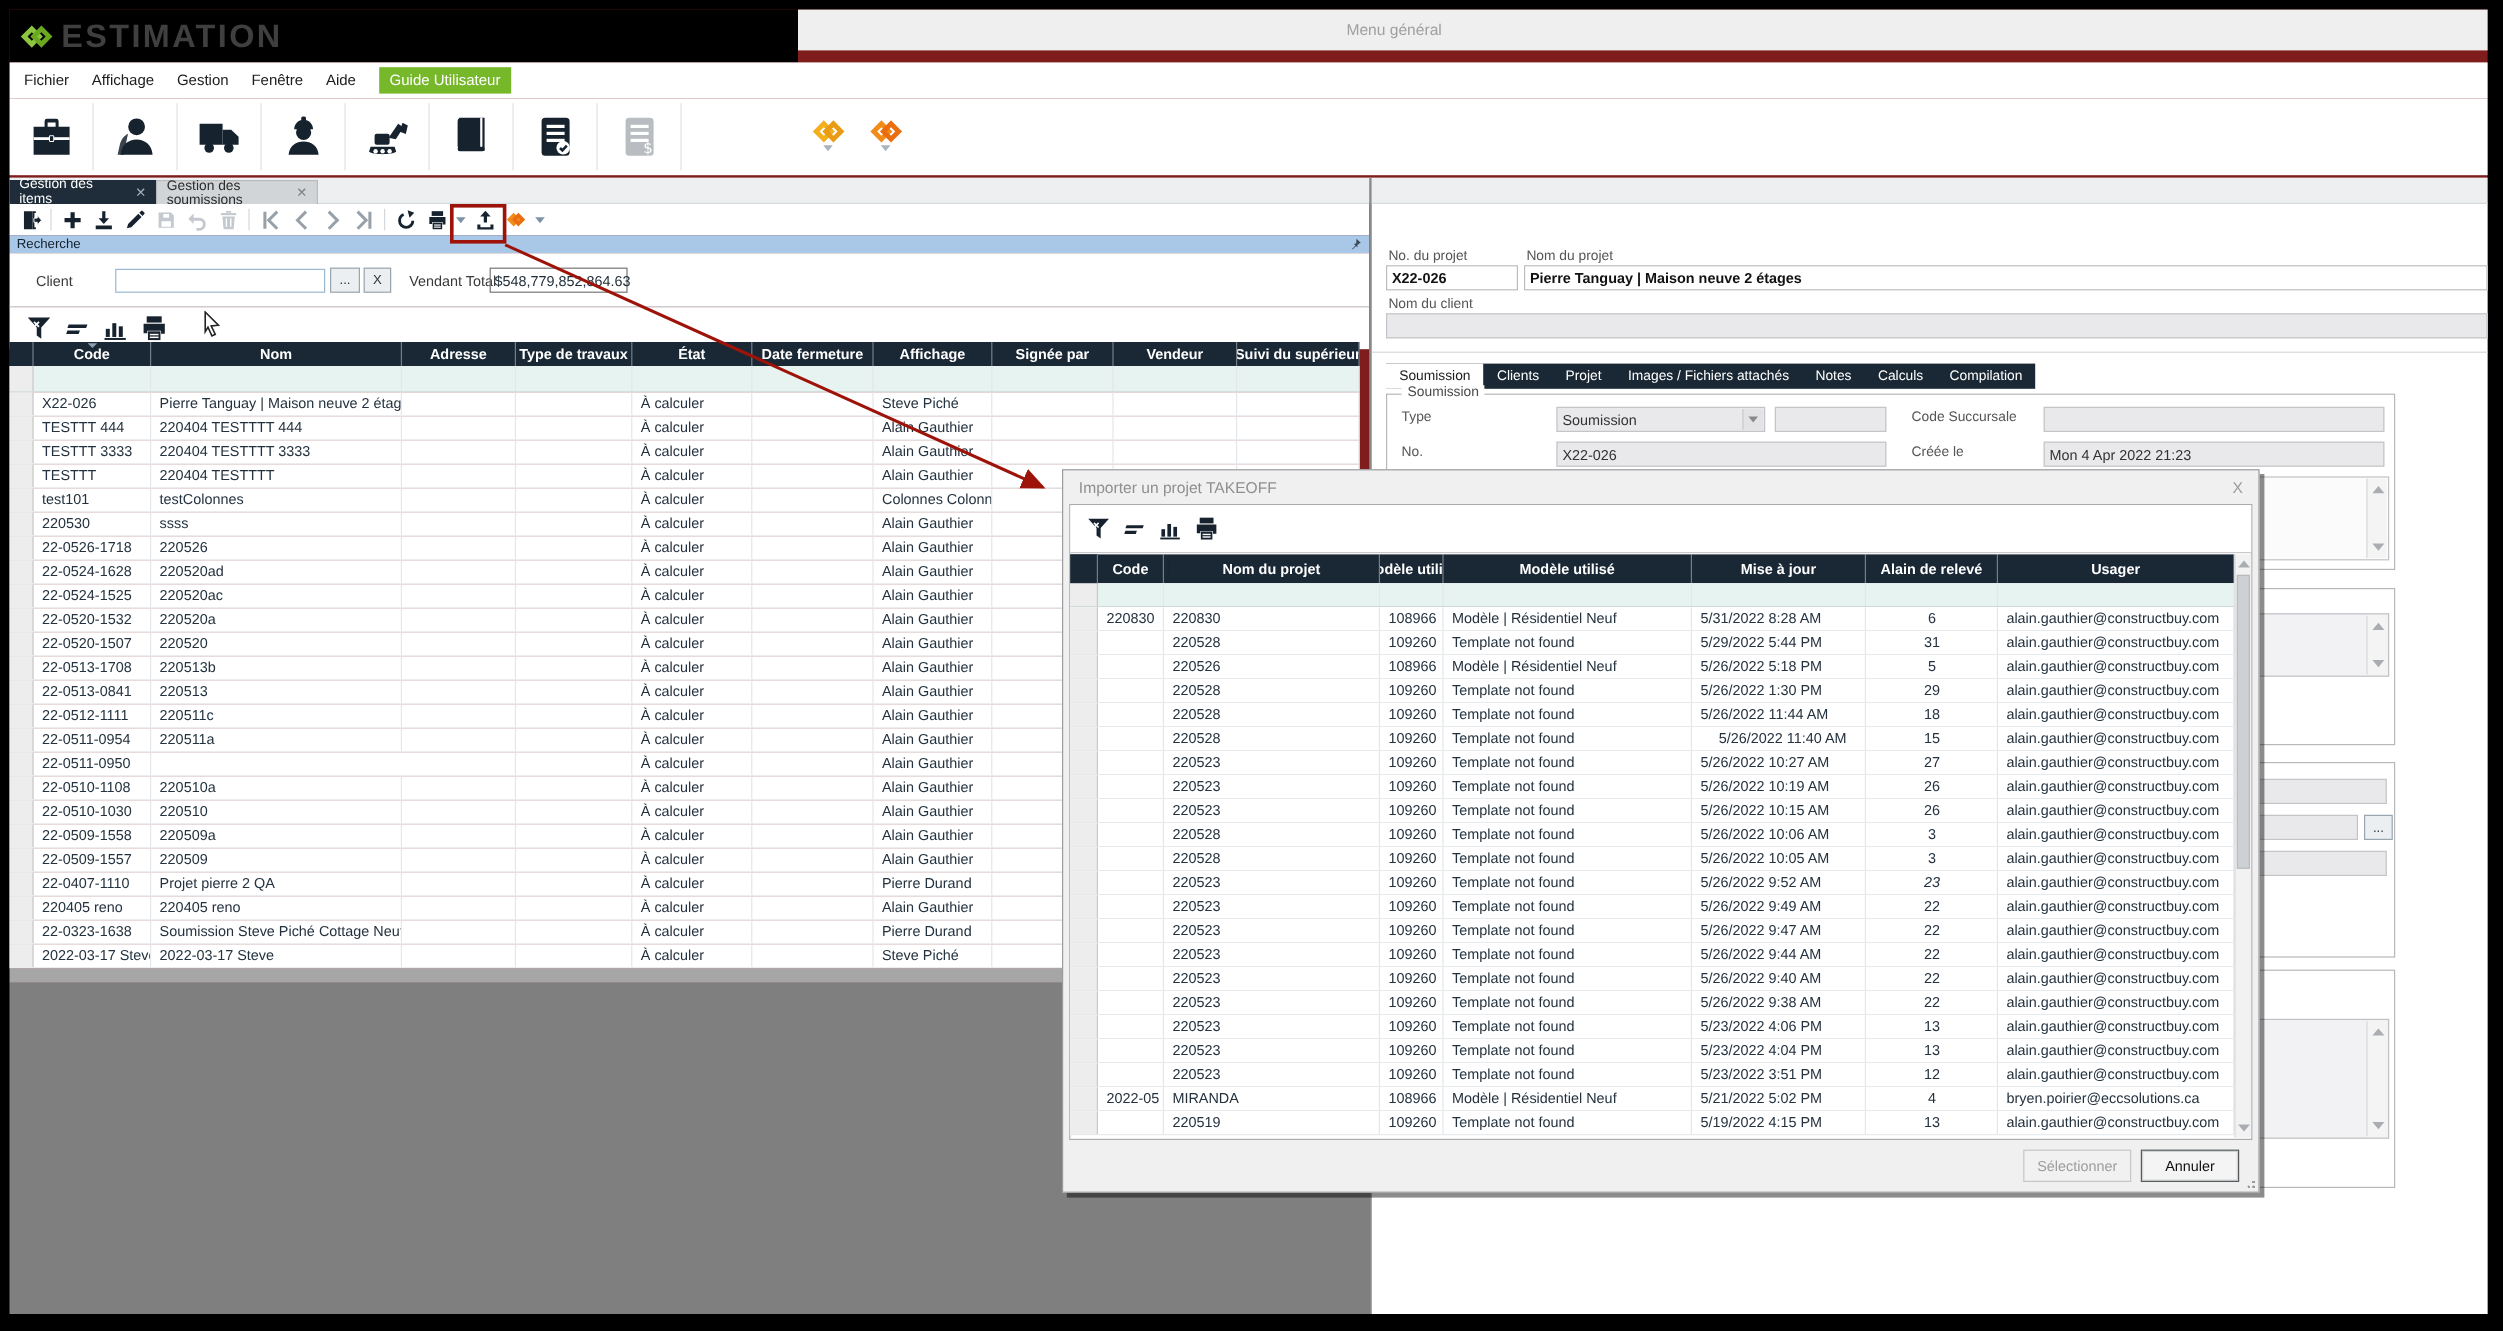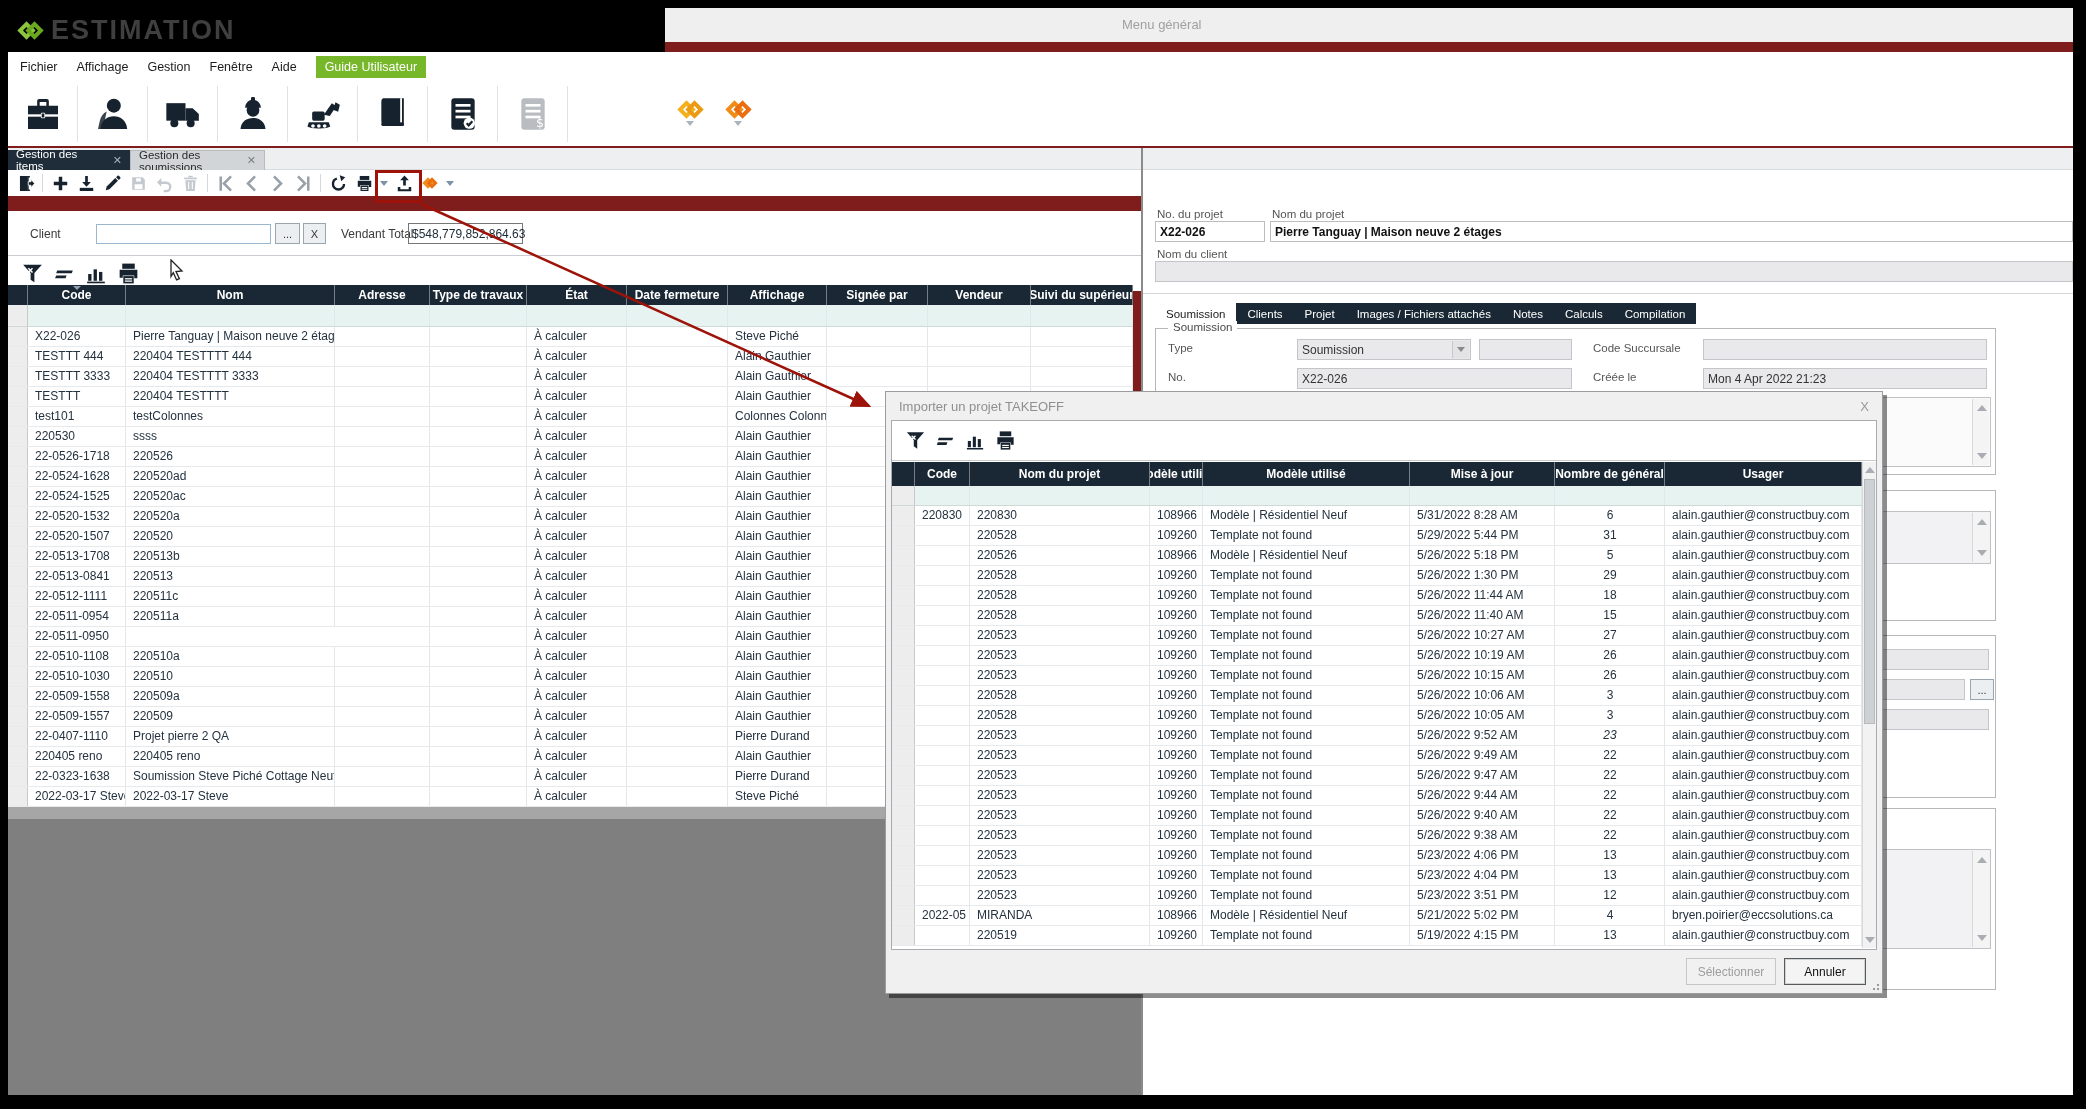--- a/index.html
+++ b/index.html
@@ -337,20 +337,26 @@
         </span>
     <span class="sb-ic">
           <span class="dlogo sml">
             <i style="border-color:#f28c18"></i>
             <i style="border-color:#ea6e10"></i>
           </span>
         </span>
     <span class="caret sb-caret"></span>
   </div>
 
+  <div class="rech-bar">
+    <span>Recherche</span>
+    <svg viewBox="0 0 24 24">
+          <path d="M14 2l8 8-3.2.6-3.4 3.4.6 4.2-2.8-2.8L7 21.6 5.9 20.5l6.2-6.2-2.8-2.8 4.1-.6z"></path>
+        </svg>
+  </div>
   <div class="client-row">
     <span class="lbl" style="left:22px">Client</span>
     <input class="inp" style="left: 88px; top: 13px; width: 175px;" value="">
     <span class="btn-sm" style="left:267px;width:25px">...</span>
     <span class="btn-sm" style="left:295px;width:23px">X</span>
     <span class="lbl" style="left:333px">Vendant Total</span>
     <span class="total-box">$548,779,852,864.63</span>
   </div>
   <div class="filt-row">
     <span class="sb-ic">
@@ -872,21 +878,21 @@
               <span class="tc" style="width: 53px;">
                 <span>Modèle utilisé</span>
               </span>
               <span class="tc" style="width: 207px;">
                 <span>Modèle utilisé</span>
               </span>
               <span class="tc" style="width: 145px;">
                 <span>Mise à jour</span>
               </span>
               <span class="tc" style="width: 110px;">
-                <span>Nombre de général</span>
+                <span>Alain de relevé</span>
               </span>
               <span class="tc" style="width: 197px;">
                 <span>Usager</span>
               </span>
             </div>
         <div class="trow filter" id="dt-filter">
               <span class="dcaret"></span>
               <span class="tc rh" style="width: 23px;"></span>
               <span class="tc" style="width: 55px;"></span>
               <span class="tc" style="width: 180px;"></span>
@@ -946,21 +952,21 @@
                 <span class="tc" style="width: 145px;">5/26/2022 11:44 AM</span>
                 <span class="tc" style="width: 110px; text-align: center; padding-right: 6px;">18</span>
                 <span class="tc" style="width: 197px;">alain.gauthier@constructbuy.com</span>
               </div>
               <div class="trow">
                 <span class="tc rh" style="width: 23px;"></span>
                 <span class="tc" style="width: 55px;"></span>
                 <span class="tc" style="width: 180px;">220528</span>
                 <span class="tc" style="width: 53px; text-align: right; padding-right: 6px;">109260</span>
                 <span class="tc" style="width: 207px;">Template not found</span>
-                <span class="tc" style="width: 145px;">5/26/2022 11:40 AM</span>
+                <span class="tc" style="width: 145px; text-align: center;">5/26/2022 11:40 AM</span>
                 <span class="tc" style="width: 110px; text-align: center; padding-right: 6px;">15</span>
                 <span class="tc" style="width: 197px;">alain.gauthier@constructbuy.com</span>
               </div>
               <div class="trow">
                 <span class="tc rh" style="width: 23px;"></span>
                 <span class="tc" style="width: 55px;"></span>
                 <span class="tc" style="width: 180px;">220523</span>
                 <span class="tc" style="width: 53px; text-align: right; padding-right: 6px;">109260</span>
                 <span class="tc" style="width: 207px;">Template not found</span>
                 <span class="tc" style="width: 145px;">5/26/2022 10:27 AM</span>

